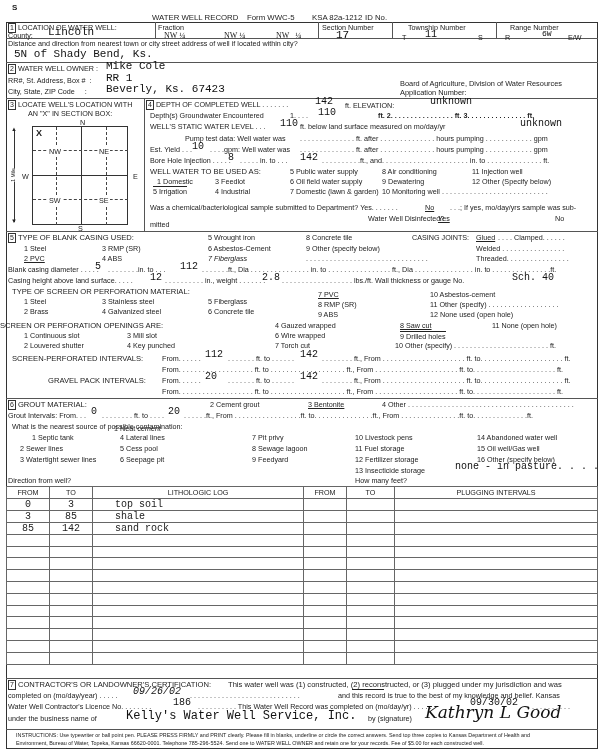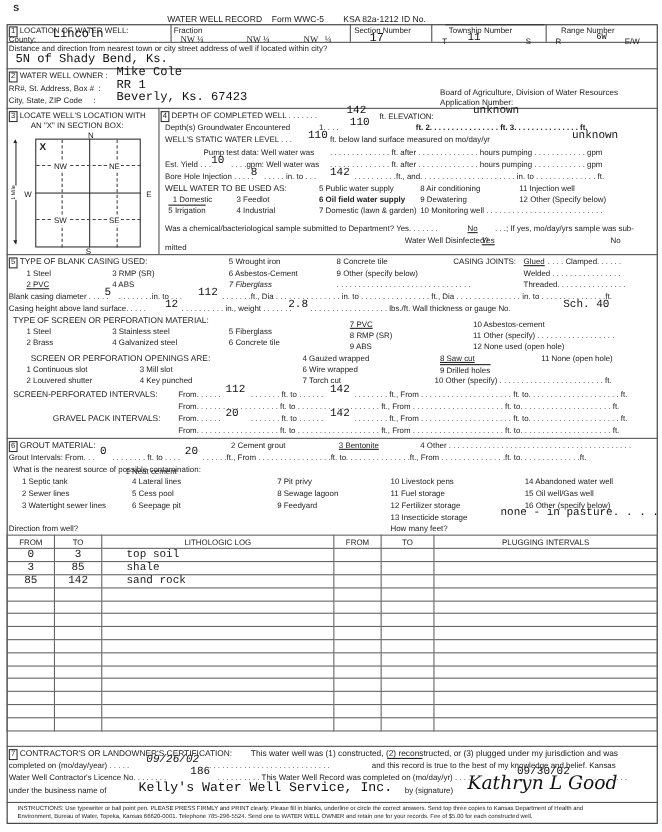--- a/index.html
+++ b/index.html
@@ -118,21 +118,21 @@
 <div class="abs tws" style="left:228px;top:152px;">8</div>
 <div class="abs" style="left:240px;top:156px;">. . . . . in. to . . .</div>
 <div class="abs tws" style="left:300px;top:152px;">142</div>
 <div class="abs" style="left:322px;top:156px;">. . . . . . . . . .ft., and. . . . . . . . . . . . . . . . . . . . . . in. to . . . . . . . . . . . . . . ft.</div>
 <div class="abs" style="left:150px;top:167px;font-size:7.6px;">WELL WATER TO BE USED AS:</div>
 <div class="abs" style="left:290px;top:167px;">5 Public water supply</div>
 <div class="abs" style="left:382px;top:167px;">8 Air conditioning</div>
 <div class="abs" style="left:472px;top:167px;">11 Injection well</div>
 <div class="abs" style="left:157px;top:177px;">1 Domestic</div>
 <div class="abs" style="left:215px;top:177px;">3 Feedlot</div>
-<div class="abs" style="left:290px;top:177px;font-weight:bold;">6 Oil field water supply</div>
+<div class="abs" style="left:290px;top:177px;">6 Oil field water supply</div>
 <div class="abs" style="left:382px;top:177px;">9 Dewatering</div>
 <div class="abs" style="left:472px;top:177px;">12 Other (Specify below)</div>
 <div class="abs" style="left:153px;top:186px;border-top:1px solid #222;">5 Irrigation</div>
 <div class="abs" style="left:215px;top:187px;">4 Industrial</div>
 <div class="abs" style="left:290px;top:187px;">7 Domestic (lawn &amp; garden)</div>
 <div class="abs" style="left:382px;top:187px;"><span>10 Monitoring well</span> . . . . . . . . . . . . . . . . . . . . . . . . . . .</div>
 <div class="abs" style="left:150px;top:203px;"><span>Was a chemical/bacteriological sample submitted to Department? Yes</span>. . . . . . .</div>
 <div class="abs ul" style="left:425px;top:203px;">No</div>
 <div class="abs" style="left:450px;top:203px;">. . .<span>; If yes, mo/day/yrs sample was sub-</span></div>
 <div class="abs" style="left:150px;top:220px;">mitted</div>
@@ -174,21 +174,21 @@
 <div class="abs" style="left:208px;top:297px;">5 Fiberglass</div>
 <div class="abs ul" style="left:318px;top:290px;">7 PVC</div>
 <div class="abs" style="left:430px;top:290px;">10 Asbestos-cement</div>
 <div class="abs" style="left:24px;top:307px;">2 Brass</div>
 <div class="abs" style="left:102px;top:307px;">4 Galvanized steel</div>
 <div class="abs" style="left:208px;top:307px;">6 Concrete tile</div>
 <div class="abs" style="left:318px;top:300px;">8 RMP (SR)</div>
 <div class="abs" style="left:430px;top:300px;"><span>11 Other (specify)</span> . . . . . . . . . . . . . . . . . .</div>
 <div class="abs" style="left:318px;top:310px;">9 ABS</div>
 <div class="abs" style="left:430px;top:310px;">12 None used (open hole)</div>
-<div class="abs" style="left:28px;top:321px;font-size:7.6px;">SCREEN OR PERFORATION OPENINGS ARE:</div>
+<div class="abs" style="left:0;top:321px;font-size:7.6px;">SCREEN OR PERFORATION OPENINGS ARE:</div>
 <div class="abs" style="left:24px;top:331px;">1 Continuous slot</div>
 <div class="abs" style="left:127px;top:331px;">3 Mill slot</div>
 <div class="abs" style="left:275px;top:321px;">4 Gauzed wrapped</div>
 <div class="abs ul" style="left:400px;top:321px;">8 Saw cut</div>
 <div class="abs" style="left:492px;top:321px;">11 None (open hole)</div>
 <div class="abs" style="left:24px;top:341px;">2 Louvered shutter</div>
 <div class="abs" style="left:127px;top:341px;">4 Key punched</div>
 <div class="abs" style="left:275px;top:331px;">6 Wire wrapped</div>
 <div class="abs" style="left:400px;top:331px;border-top:1px solid #222;">9 Drilled holes</div>
 <div class="abs" style="left:275px;top:341px;">7 Torch cut</div>
@@ -213,21 +213,21 @@
 <div class="abs" style="left:114px;top:380px;margin-top:44px;">1 Neat cement</div>
 <div class="abs" style="left:210px;top:400px;">2 Cement grout</div>
 <div class="abs ul" style="left:308px;top:400px;">3 Bentonite</div>
 <div class="abs" style="left:382px;top:400px;"><span>4 Other</span> . . . . . . . . . . . . . . . . . . . . . . . . . . . . . . . . . . . . . . . . . .</div>
 <div class="abs" style="left:8px;top:411px;"><span>Grout Intervals:  From</span>. . .</div>
 <div class="abs tws" style="left:91px;top:406px;">0</div>
 <div class="abs" style="left:102px;top:411px;">. . . . . . . . ft. to . . . .</div>
 <div class="abs tws" style="left:168px;top:406px;">20</div>
 <div class="abs" style="left:184px;top:411px;">. . . . . .ft., From . . . . . . . . . . . . . . . . .ft. to. . . . . . . . . . . . . . .ft., From . . . . . . . . . . . . . . .ft. to. . . . . . . . . . . . . .ft.</div>
 <div class="abs" style="left:12px;top:422px;">What is the nearest source of possible contamination:</div>
-<div class="abs" style="left:20px;top:433px;">1 Septic tank</div>
+<div class="abs" style="left:32px;top:433px;">1 Septic tank</div>
 <div class="abs" style="left:120px;top:433px;">4 Lateral lines</div>
 <div class="abs" style="left:252px;top:433px;">7 Pit privy</div>
 <div class="abs" style="left:355px;top:433px;">10 Livestock pens</div>
 <div class="abs" style="left:477px;top:433px;">14 Abandoned water well</div>
 <div class="abs" style="left:20px;top:444px;">2 Sewer lines</div>
 <div class="abs" style="left:120px;top:444px;">5 Cess pool</div>
 <div class="abs" style="left:252px;top:444px;">8 Sewage lagoon</div>
 <div class="abs" style="left:355px;top:444px;">11 Fuel storage</div>
 <div class="abs" style="left:477px;top:444px;">15 Oil well/Gas well</div>
 <div class="abs" style="left:20px;top:455px;">3 Watertight sewer lines</div>

